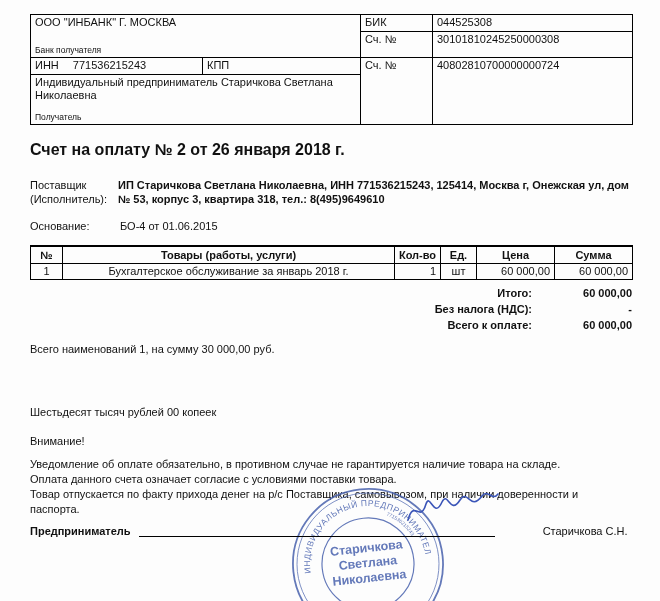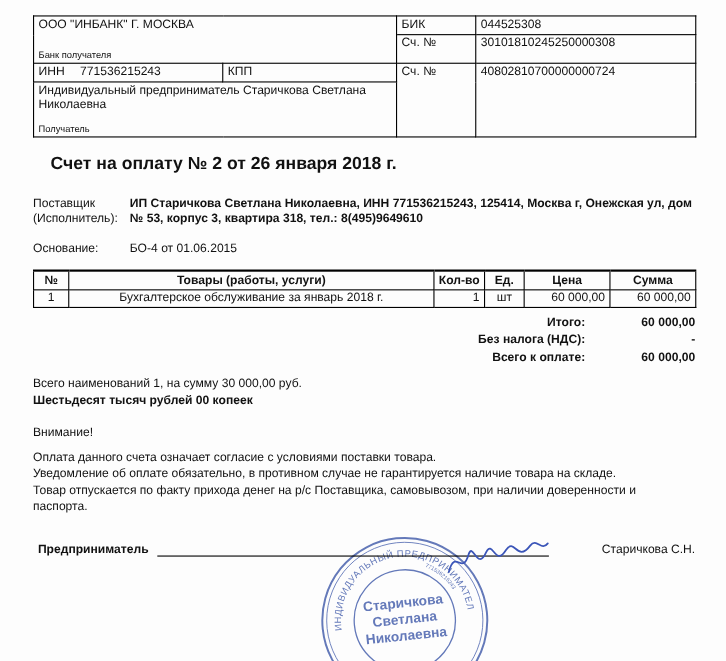--- a/index.html
+++ b/index.html
@@ -15,50 +15,50 @@
   table { border-collapse:collapse; }
   .bank-table { width:602px; table-layout:fixed; }
   .bank-table td { border:1px solid #000; font-size:11px; padding:1px 4px; vertical-align:top; line-height:13px; }
   .tiny-label { font-size:8.5px; line-height:10px; }
   .cell-stack { display:flex; flex-direction:column; justify-content:space-between; }
   .stack-tall { height:39px; }
   .stack-recipient { height:46px; }
   .inn-gap { margin-left:14px; }
 
   
-  .title { margin-top:16px; font-size:16px; font-weight:bold;margin-left:16px; }
+  .title { margin-top:16px; font-size:16px; font-weight:bold; }
 
   
   .party { display:flex; margin-top:19px; font-size:11px; line-height:14px; }
   .party-label { width:88px; flex:none; }
   .party-value { width:512px; font-weight:bold; }
-  .basis { margin-top:13px; }
+  .basis { margin-top:13px;justify-content:space-between; }
   .basis .party-value { font-weight:normal; }
 
   
   .items-table { width:602px; margin-top:12px; table-layout:fixed; font-size:11px; }
   .items-table th { border:1px solid #000; border-top:2px solid #000; font-weight:bold;
                     padding:1px 3px; height:17px; text-align:center; }
   .items-table td { border:1px solid #000; padding:1px 4px; height:16px; }
   .ta-c { text-align:center; } .ta-r { text-align:right; } .ta-l { text-align:center; }
 
   
   .totals { width:602px; margin-top:5px; font-size:11px; font-weight:bold; }
   .totals-row { display:flex; justify-content:flex-end; line-height:16px; }
   .totals-value { width:100px; text-align:right; }
 
   
   .summary { margin-top:9px; font-size:11px; line-height:15px; }
-  .amount-words { font-weight:bold; }
+  .amount-words { font-weight:normal;margin-top:48px; }
   .notice { margin-top:14px; font-size:11px; line-height:15px; width:600px; }
   .notice-title { margin-bottom:8px; }
 
   
-  .footer { display:flex; margin-top:24px; font-size:11px; align-items:flex-end;
-            position:relative; z-index:2;justify-content:flex-end; }
+  .footer { display:flex; margin-top:7px; font-size:11px; align-items:flex-end;
+            position:relative; z-index:2; }
   .footer-role { font-weight:bold; flex:none; }
   .sign-line { width:356px; border-bottom:1px solid #000; height:13px; margin-left:8px; }
   .signer { margin-left:48px; }
 
   
   .stamp { position:absolute; left:290px; top:486px; width:156px; height:156px;
            opacity:0.85; transform:rotate(-6deg); z-index:1; }
   .signature { position:absolute; left:404px; top:486px; width:98px; height:48px; z-index:3; }
 </style>
 </head>
@@ -169,22 +169,22 @@
     </div>
   </div>
 
   <div class="summary">
     <div>Всего наименований 1, на сумму 30 000,00 руб.</div>
     <div class="amount-words">Шестьдесят тысяч рублей 00 копеек</div>
   </div>
 
   <div class="notice">
     <div class="notice-title">Внимание!</div>
+    <div>Уведомление об оплате обязательно, в противном случае не гарантируется наличие товара на складе.</div>
     <div>Оплата данного счета означает согласие с условиями поставки товара.</div>
-    <div>Уведомление об оплате обязательно, в противном случае не гарантируется наличие товара на складе.</div>
     <div>Товар отпускается по факту прихода денег на р/с Поставщика, самовывозом, при наличии доверенности и паспорта.</div>
   </div>
 
   <div class="footer">
     <span class="footer-role">Предприниматель</span>
     <span class="sign-line"></span>
     <span class="signer">Старичкова С.Н.</span>
   </div>
 
   <svg class="stamp" viewBox="0 0 156 156">

